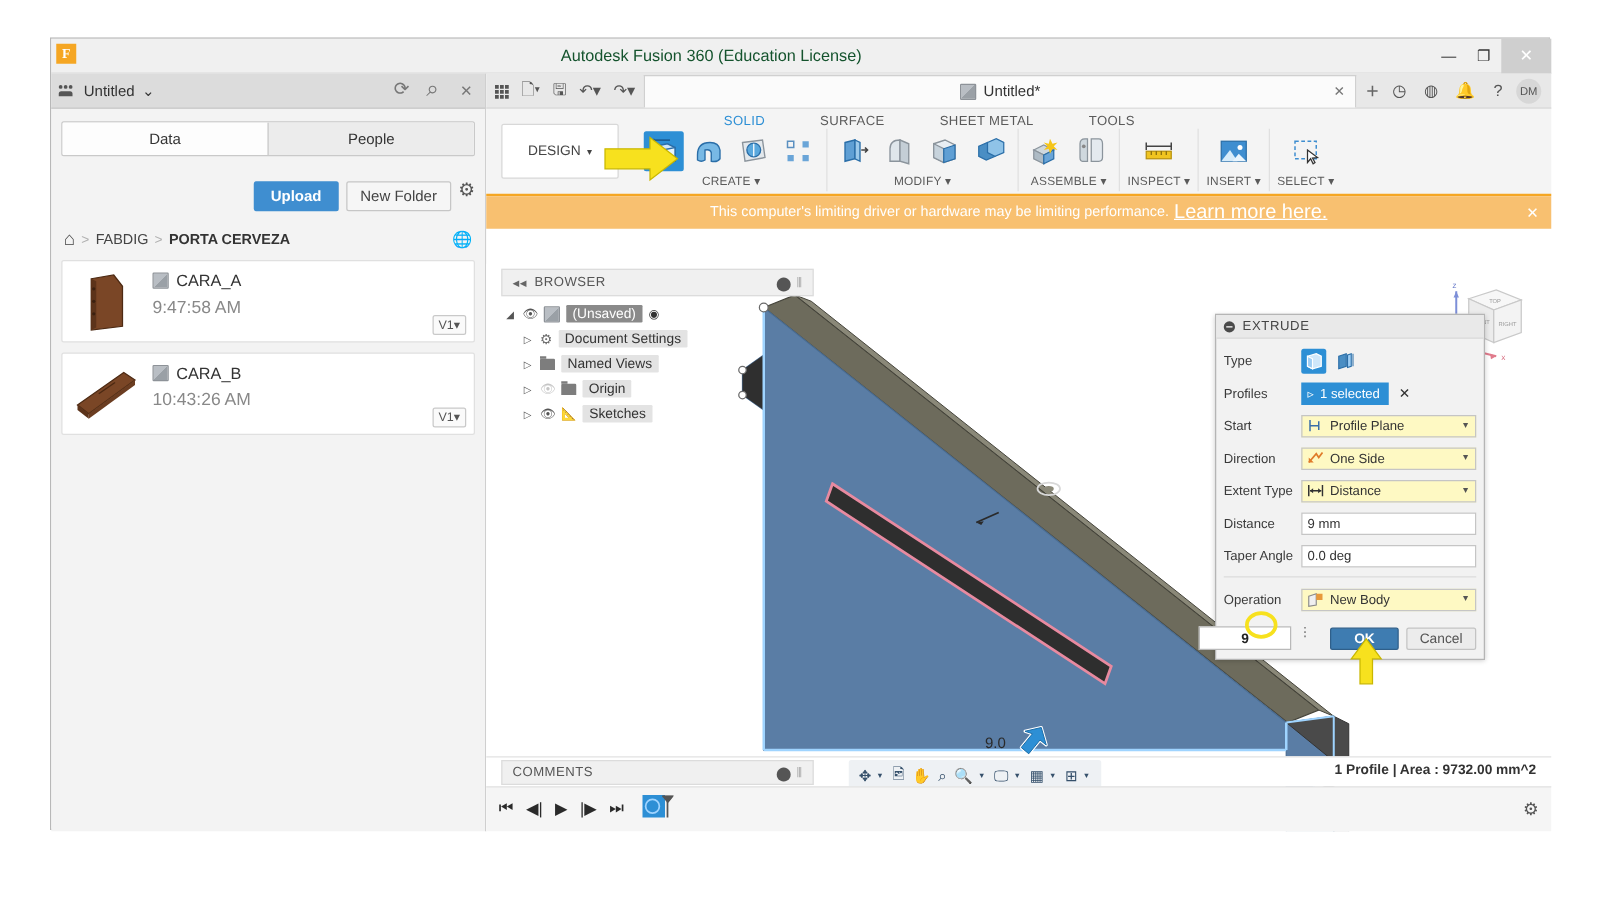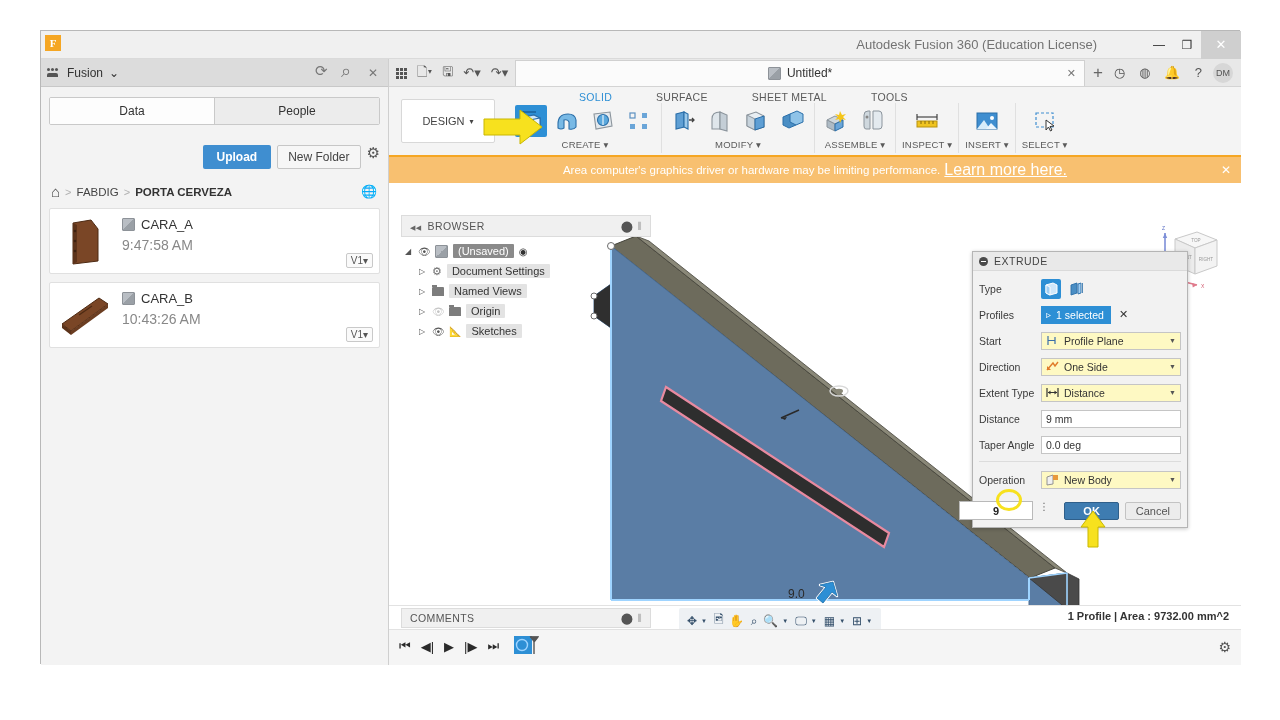--- a/index.html
+++ b/index.html
@@ -24,21 +24,21 @@
     position: absolute; left:0; top:0; width: 1200px; height: 28px;
     background: #f0f0f0; border-bottom: 1px solid #dadada;
   }
   .fusion-logo {
     position:absolute; left:4px; top:4px; width:16px; height:16px;
     background:#f5a623; color:#fff; font-size:11px; font-weight:bold;
     text-align:center; line-height:16px; font-family:"Liberation Serif", serif;
   }
   .title-text {
     position:absolute; left:0; top:0; width:1056px; height:28px;
-    line-height:28px; text-align:right; font-size:13px; color:#737373;
+    line-height:28px; text-align:center; font-size:13px; color:#14532d;
   }
   .wbtns { position:absolute; right:0; top:0; height:28px; display:flex; }
   .wbtn {
     width:28px; height:28px; line-height:28px; text-align:center;
     font-size:12px; color:#333;
   }
   .wbtn.close { background:#cfcfcf; width:40px; color:#fff; font-size:13px;}
 
   
   .datapanel {
@@ -312,21 +312,21 @@
       <div class="wbtn">—</div>
       <div class="wbtn">❐</div>
       <div class="wbtn close">✕</div>
     </div>
   </div>
 
   <div class="datapanel">
     <div class="dp-head">
       <div class="dp-user">
         <span class="ico-people"></span>
-        <span>Fusion</span>
+        <span>Untitled</span>
         <span>⌄</span>
       </div>
       <div class="dp-head-right">
         <span class="ic refresh"></span>
         <span class="ic search"></span>
         <span class="ic xclose"></span>
       </div>
     </div>
 
     <div class="dp-body">
@@ -568,21 +568,21 @@
                 <path d="M14 12 L14 22 L16.5 19 L18.5 23 L20 22 L18 18.5 L22 18 Z" fill="#fff" stroke="#333" stroke-width="1"></path>
               </svg>
             </div>
           </div>
           <div class="rlabel">SELECT ▾</div>
         </div>
       </div>
     </div>
 
     <div class="banner">
-      <span>Area computer's graphics driver or hardware may be limiting performance.</span>
+      <span>This computer's limiting driver or hardware may be limiting performance.</span>
       <a href="#" style="margin-left:4px;">Learn more here.</a>
       <span class="bx">✕</span>
     </div>
 
     <div class="viewport">
 
       <svg class="model" viewBox="0 0 852 454">
 
         <path d="M222 35 L247 25 L666 357 L641 367 Z" fill="#6d6b5c" stroke="#44433a" stroke-width="1"></path>
         <path d="M247 25 L260 30 L678 362 L666 357 Z" fill="#8a8878" stroke="#44433a" stroke-width="0.8"></path>

